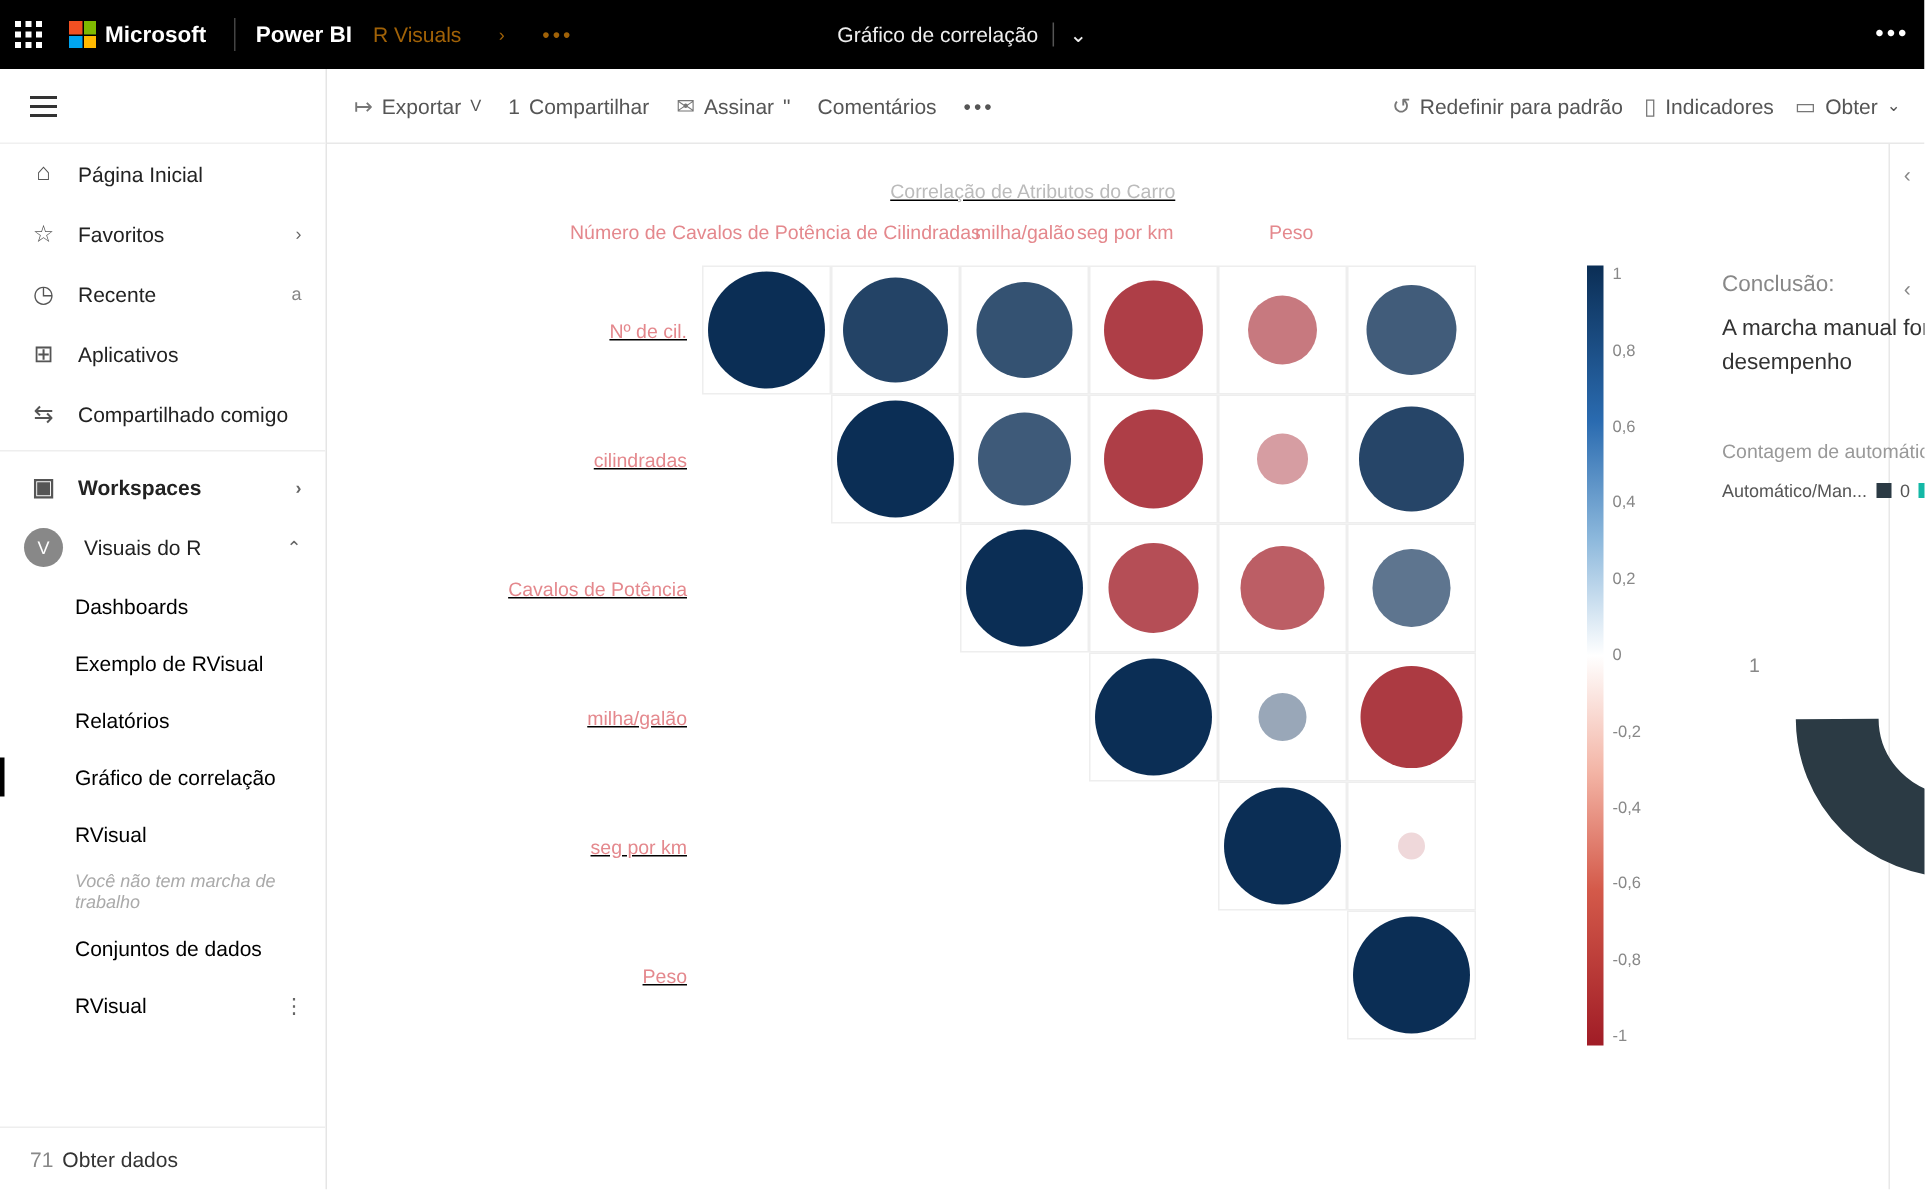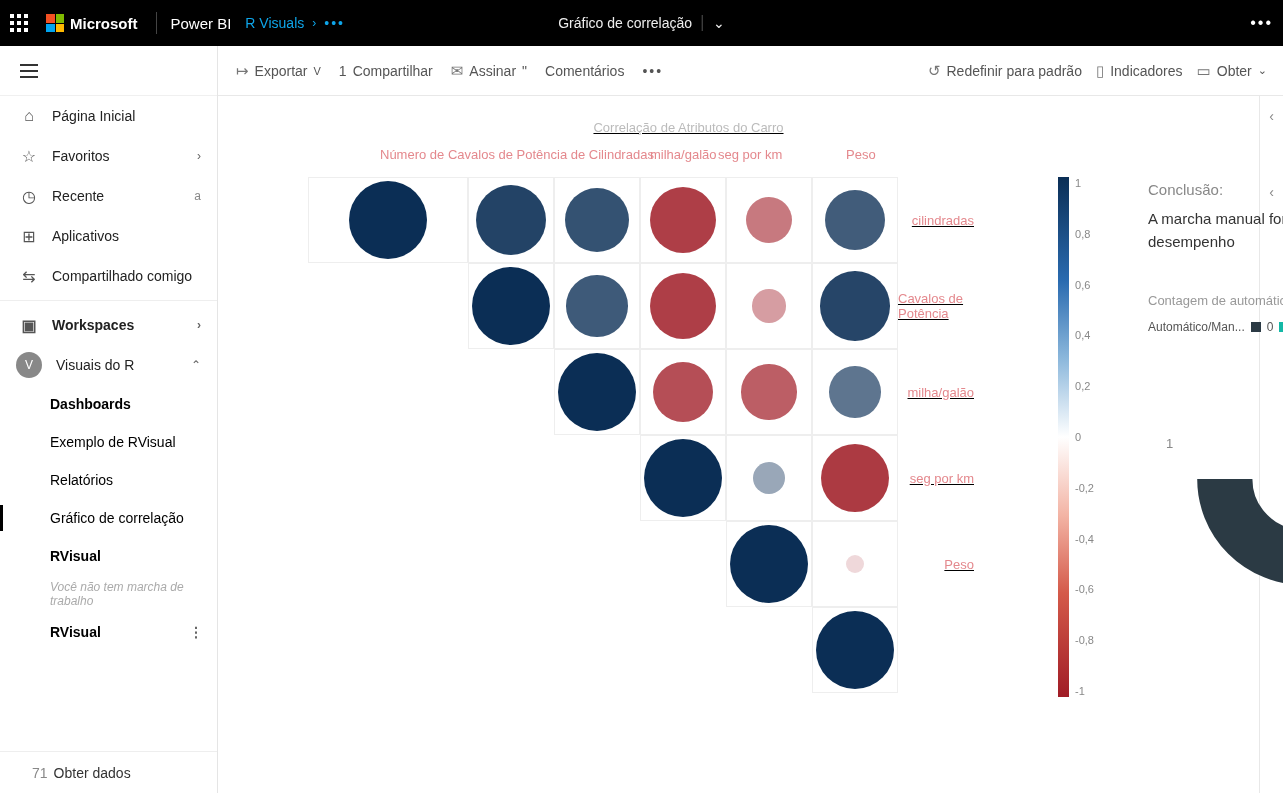--- a/index.html
+++ b/index.html
@@ -8,48 +8,48 @@
   
   .topbar { height: 46px; background: #000; color: #fff; display: flex; align-items: center; padding: 0 10px; }
   .waffle { width: 18px; height: 18px; display: grid; grid-template-columns: repeat(3,4px); grid-template-rows: repeat(3,4px); gap: 3px; margin-right: 18px; cursor: pointer; }
   .waffle span { background: #fff; }
   .ms-logo { display: flex; align-items: center; margin-right: 4px; }
   .ms-sq { width: 18px; height: 18px; display: grid; grid-template-columns: 1fr 1fr; grid-template-rows: 1fr 1fr; gap: 1px; margin-right: 6px; }
   .ms-sq span:nth-child(1){background:#f25022;} .ms-sq span:nth-child(2){background:#7fba00;}
   .ms-sq span:nth-child(3){background:#00a4ef;} .ms-sq span:nth-child(4){background:#ffb900;}
   .ms-text { font-size: 15px; font-weight: 600; }
   .vbar { width: 1px; height: 22px; background: #444; margin: 0 14px; }
-  .pbi { font-size: 15px; font-weight: 400; }
-  .crumb { font-size: 14px; margin-left: 14px; display: flex; align-items: center; gap: 8px; color: #0ea5e9; }
+  .pbi { font-size: 15px; font-weight: 700; }
+  .crumb { font-size: 14px; margin-left: 14px; display: flex; align-items: center; gap: 25px; color: #a16207; }
   .crumb .chev { font-size: 12px; }
   .crumb .dots { letter-spacing: 2px; }
   .top-center { position: absolute; left: 50%; transform: translateX(-50%); display: flex; align-items: center; gap: 10px; font-size: 14px; color: #eee; }
   .top-center .sep { width:1px; height:16px; background:#555;}
   .top-right { margin-left: auto; display: flex; gap: 14px; }
   .top-right .dots { letter-spacing: 2px; font-size: 16px; cursor:pointer; }
 
   
   .shell { display: flex; height: calc(793px - 46px); }
   .nav { width: 218px; border-right: 1px solid #e5e5e5; display:flex; flex-direction:column; overflow:hidden;}
   .hambox { height: 50px; display:flex; align-items:center; padding-left: 20px; border-bottom: 1px solid #f0f0f0;}
   .ham { width:18px; height:14px; display:flex; flex-direction:column; justify-content:space-between; cursor:pointer;}
   .ham span { height:2px; background:#333; }
   .nav-item { display:flex; align-items:center; height:40px; padding-left: 20px; gap: 14px; font-size: 14px; color:#222; cursor:pointer; position:relative;}
   .nav-item .rchev { position:absolute; right:16px; font-size:12px; color:#666;}
   .nav-item .tag { position:absolute; right:16px; font-size:12px; color:#888;}
   .nav-sep { height: 1px; background: #eee; margin: 4px 0;}
   .ws-head { font-weight:600; }
   .ws-circ { width:26px; height:26px; border-radius:50%; background:#888; color:#fff; display:flex; align-items:center; justify-content:center; font-size:12px; margin-left:-4px;}
   .sub { padding-left: 50px; font-size: 14px; height: 38px; display:flex; align-items:center; cursor:pointer; position:relative;}
-  .sub.bold { font-weight:700; }
+  .sub.bold { font-weight:400; }
   .sub.italic { color:#aaa; font-size:12px; font-style:italic; padding-left:50px;}
   .sub.active::before { content:""; position:absolute; left:0; top:6px; bottom:6px; width:3px; background:#000;}
   .sub .rmore { position:absolute; right:14px; font-size:14px; color:#666;}
   .nav-scroll { overflow-y:auto; flex:1; position:relative;}
-  .footer { height: 42px; border-top:1px solid #eee; display:flex; align-items:center; padding-left:32px; font-size:14px; color:#333;}
+  .footer { height: 42px; border-top:1px solid #eee; display:flex; align-items:center; padding-left:20px; font-size:14px; color:#333;}
   .footer .num { color:#888; margin-right:6px;}
   
   
   .cmd { height: 50px; border-bottom: 1px solid #e8e8e8; display:flex; align-items:center; padding: 0 18px; gap: 18px; font-size:14px; color:#555; position:relative;}
   .cmd .grp { display:flex; align-items:center; gap:6px; cursor:pointer;}
   .cmd .dots { letter-spacing:2px;}
   .cmd-right { position:absolute; right:16px; display:flex; align-items:center; gap:14px;}
   .cmd .ico { font-size:15px; color:#777;}
 
   .main { flex:1; display:flex; flex-direction:column; position:relative;}
@@ -170,20 +170,21 @@
         <div class="ws-circ">V</div>
         <span>Visuais do R</span>
         <span class="rchev">⌃</span>
       </div>
       <div class="sub bold">Dashboards</div>
       <div class="sub">Exemplo de RVisual</div>
       <div class="sub">Relatórios</div>
       <div class="sub active">Gráfico de correlação</div>
       <div class="sub bold">RVisual</div>
       <div class="sub italic">Você não tem marcha de trabalho</div>
+      <div class="sub">Conjuntos de dados</div>
       <div class="sub bold">
         <span>RVisual</span>
         <span class="rmore">⋮</span>
       </div>
     </div>
     <div class="footer">
       <span class="num">71</span>
       <span>Obter dados</span>
     </div>
   </div>
@@ -230,20 +231,21 @@
         <div class="plot-title">Correlação de Atributos do Carro</div>
 
         <div class="corr-wrap">
           <div class="corr-cols">
             <span style="left:72px;">Número de Cavalos de Potência de Cilindradas</span>
             <span style="left:342px;">milha/galão</span>
             <span style="left:410px;">seg por km</span>
             <span style="left:538px;">Peso</span>
           </div>
           <div class="corr-grid" id="corr-grid">
+              <div class="rowlbl">Nº de cil.</div>
               <div class="cell">
                 <div class="dot" style="width: 78px; height: 78px; background: rgb(11, 46, 85);"></div>
               </div>
               <div class="cell">
                 <div class="dot" style="width: 70.2px; height: 70.2px; background: rgb(35, 67, 102);"></div>
               </div>
               <div class="cell">
                 <div class="dot" style="width: 64.74px; height: 64.74px; background: rgb(52, 82, 114);"></div>
               </div>
               <div class="cell">

